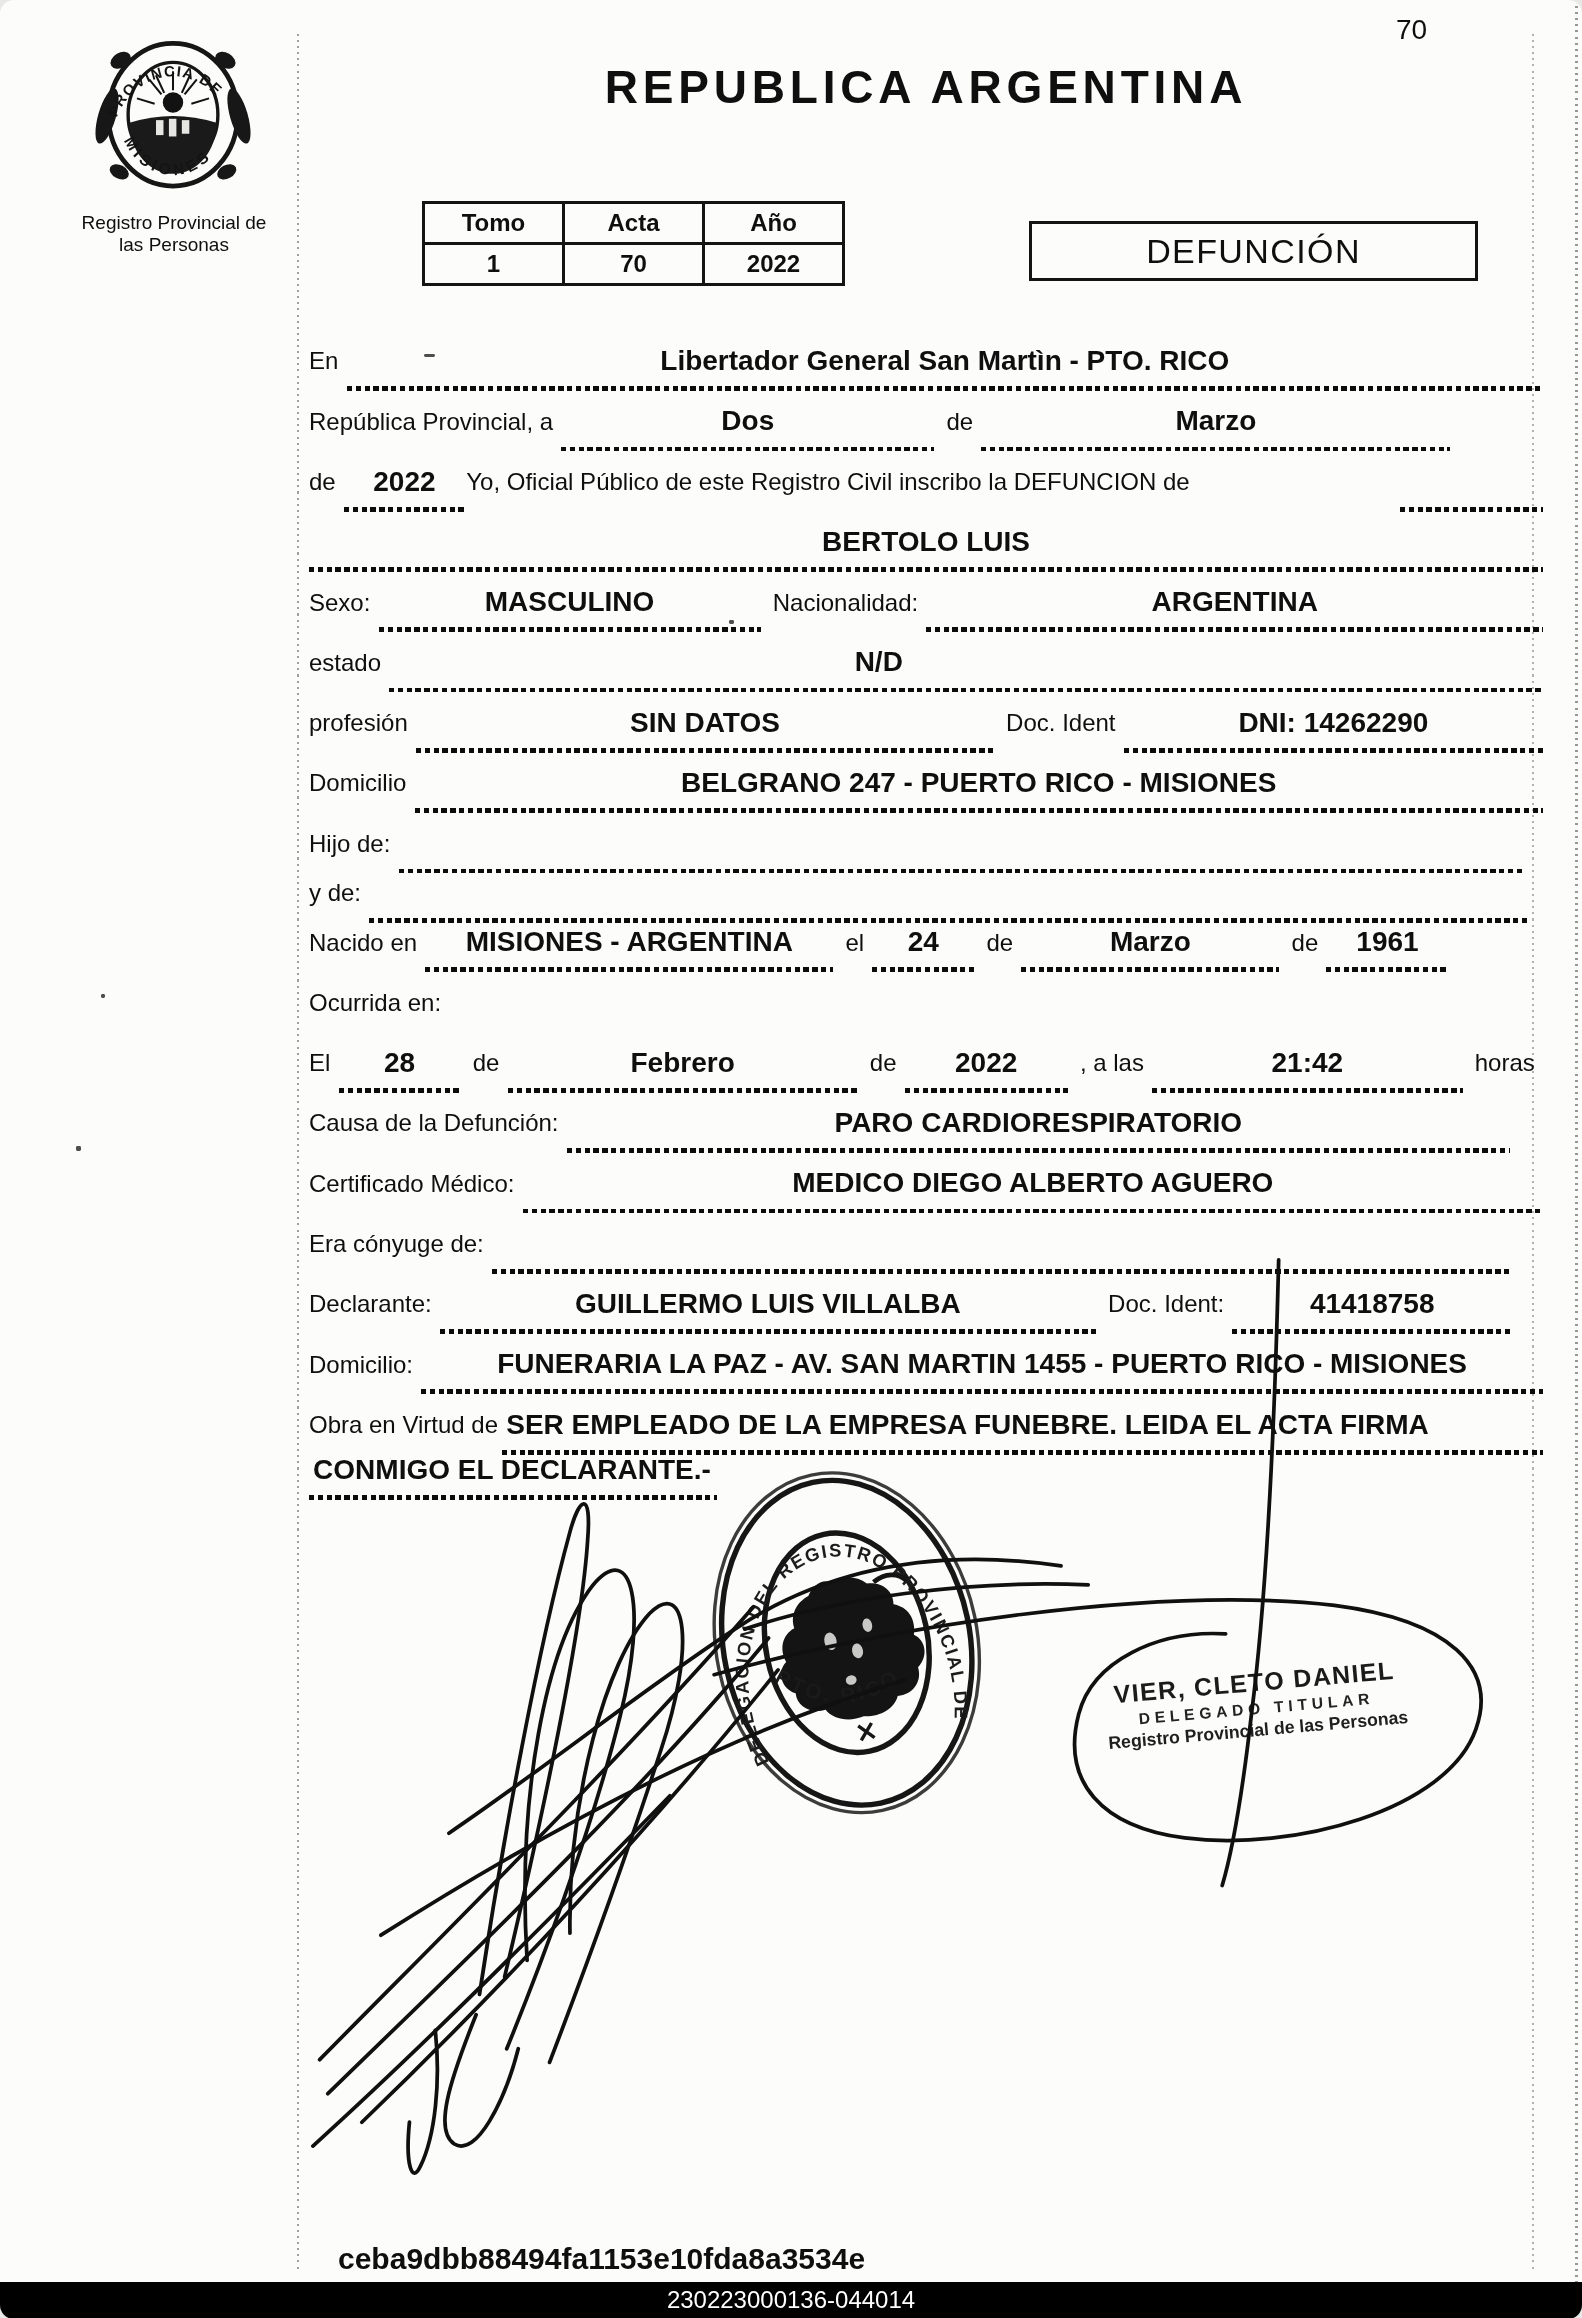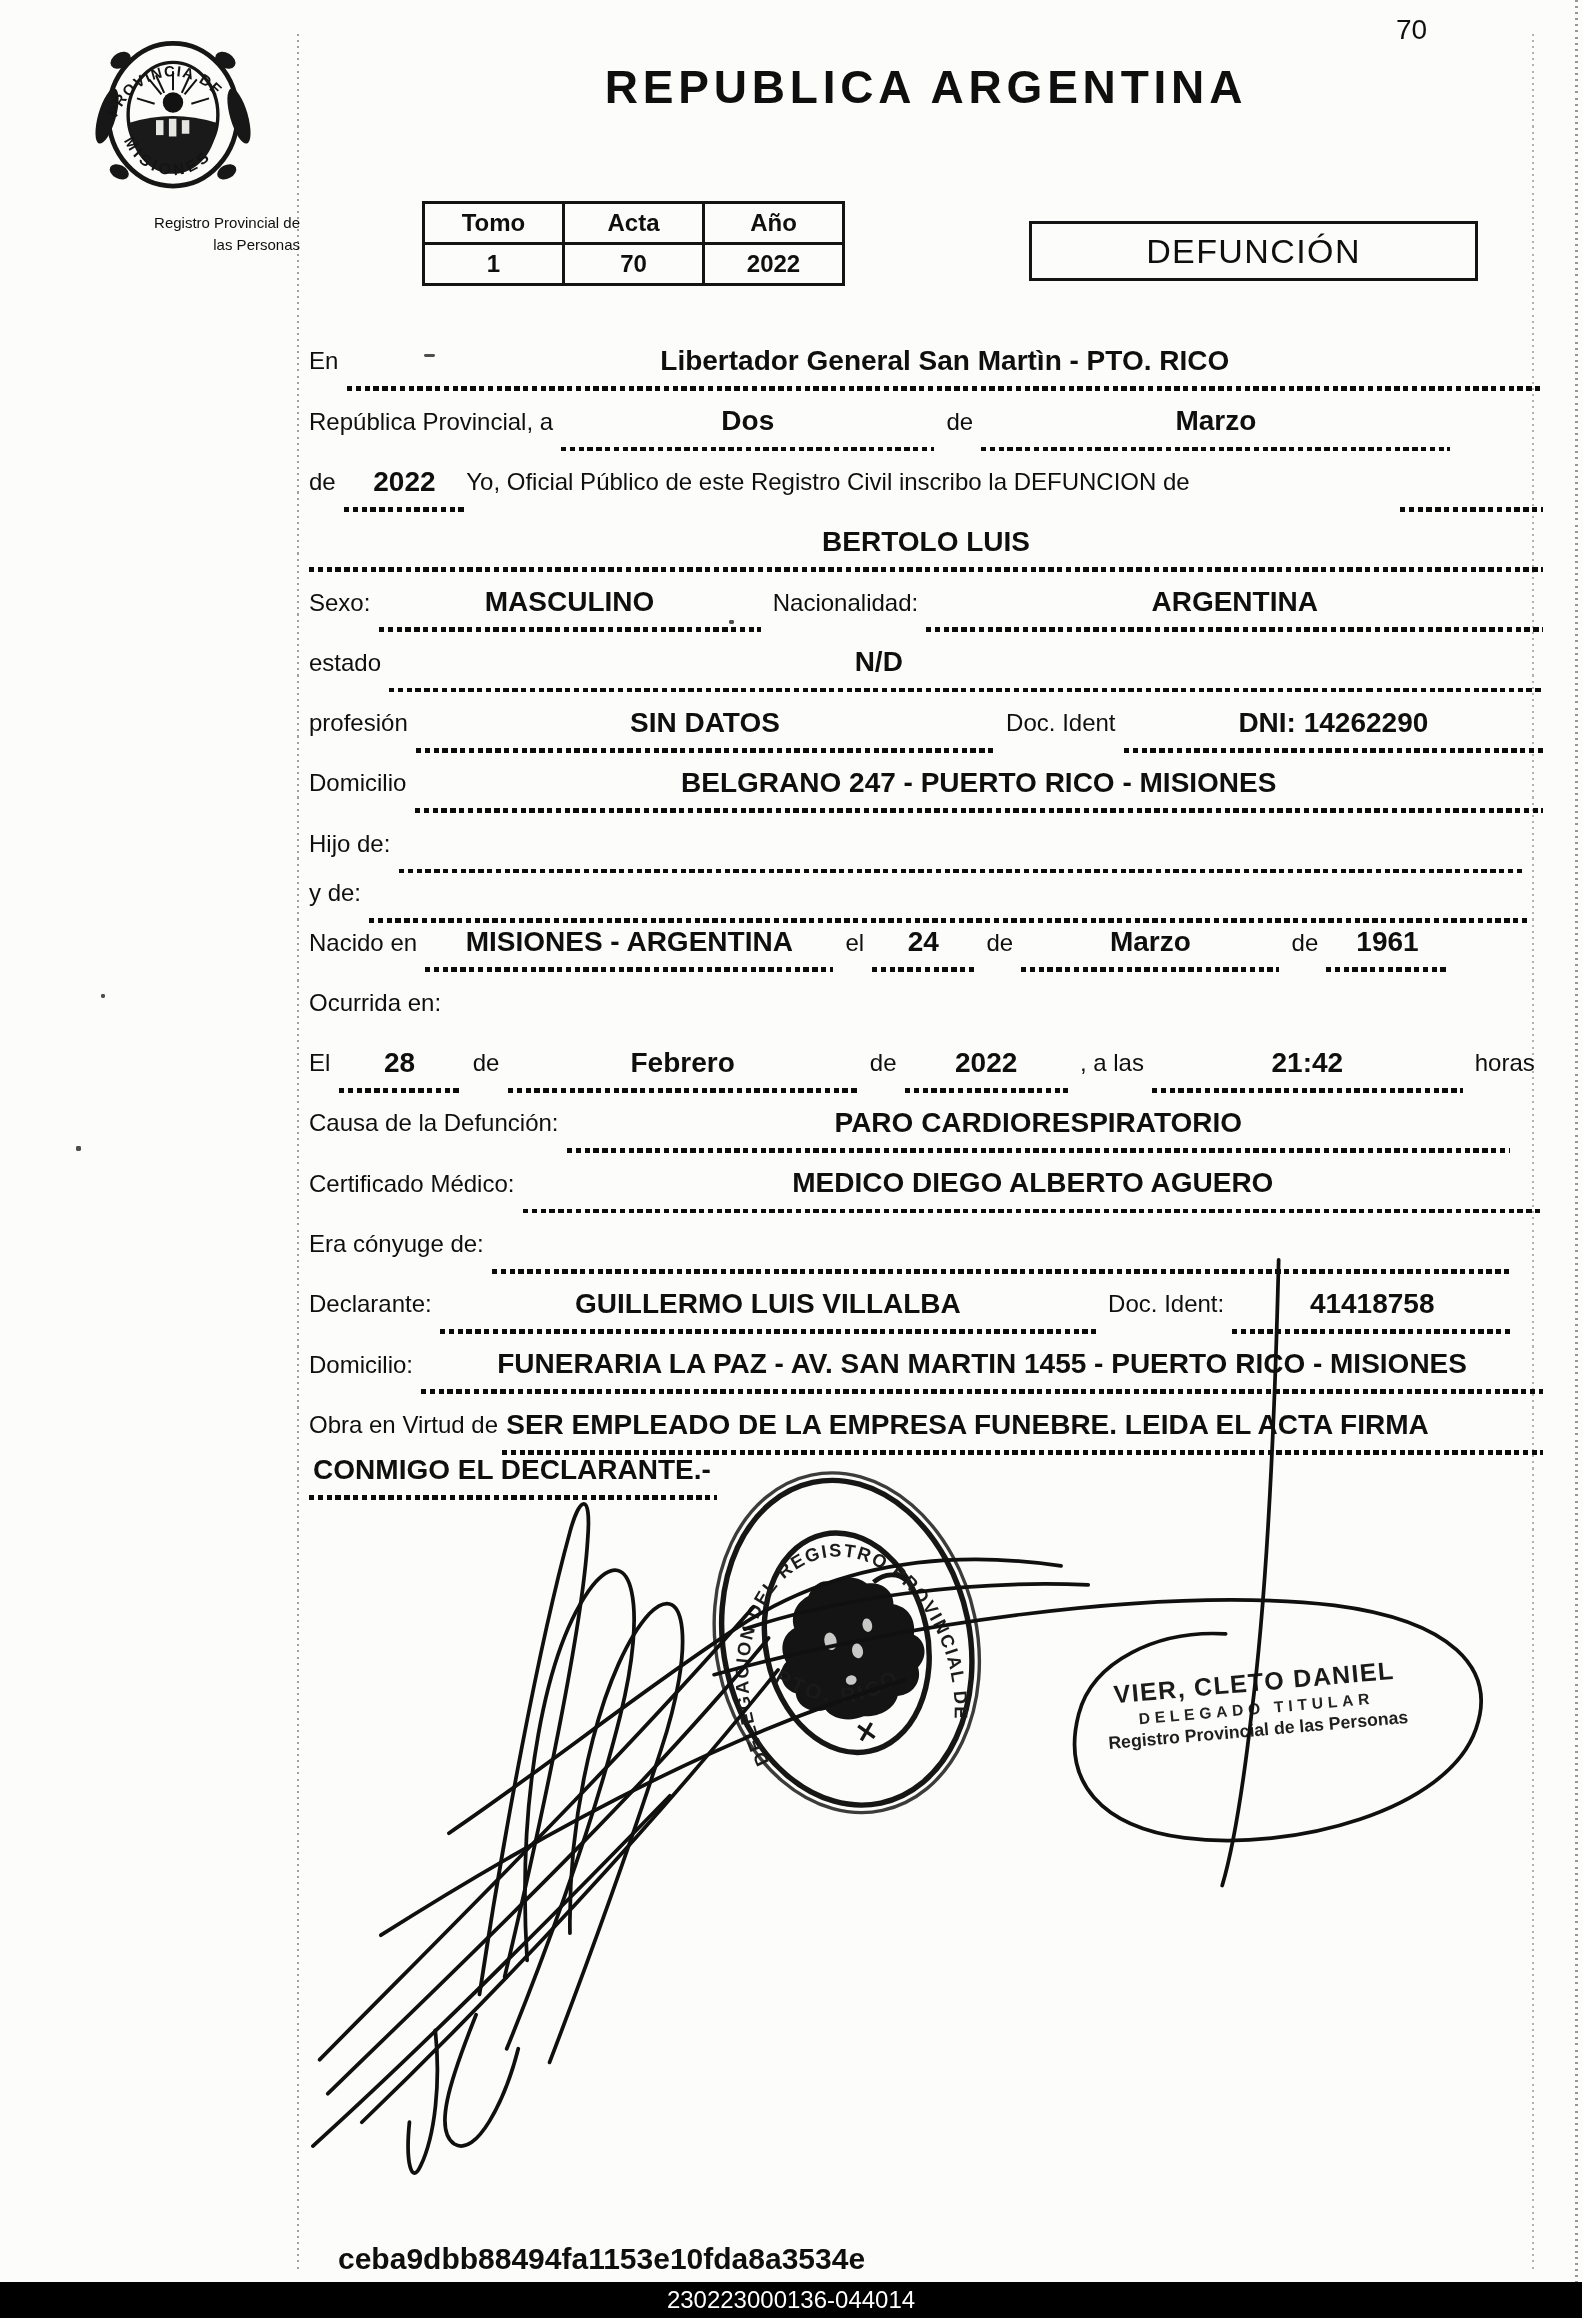--- a/index.html
+++ b/index.html
@@ -1,27 +1,27 @@
 <!DOCTYPE html>
 <html style="font-size:11px"><head>
 <meta charset="utf-8">
 <style>
   html,body{margin:0;padding:0;background:#e8e8e6;}
   #page{
     position:relative;width:1582px;height:2319px;background:#fcfcfa;
-    font-family:"Liberation Sans",sans-serif;color:#0f0f0f;overflow:hidden;
+    font-family:"Liberation Sans",sans-serif;color:#0f0f0f;overflow:hidden;border-radius:14px;
   }
   
   .vdots{position:absolute;top:34px;bottom:48px;width:2px;
     background:repeating-linear-gradient(180deg,#444 0 2px,transparent 2px 6.1px);opacity:.5;}
   
   .pagenum{position:absolute;left:1396px;top:13.6px;font-size:28px;}
   .seal-wrap{position:absolute;left:88px;top:33px;width:170px;}
-  .org-caption{position:absolute;left:48px;top:212px;width:252px;text-align:right;
-    font-size:15px;line-height:22.4px;}
+  .org-caption{position:absolute;left:48px;top:212px;width:252px;text-align:center;
+    font-size:19px;line-height:22.4px;}
   .doc-title{position:absolute;left:309px;top:60px;width:1234px;text-align:center;
     font-size:46px;font-weight:700;letter-spacing:4.8px;}
   table.rec{position:absolute;left:422px;top:201px;border-collapse:collapse;}
   table.rec td{border:3.4px solid #141414;width:137px;height:38px;text-align:center;
     font-size:24px;padding:0;font-weight:bold;}
   .type-box{position:absolute;left:1009px;top:221px;width:443px;height:54px;
     border:3.4px solid #141414;display:flex;align-items:center;justify-content:center;
     font-size:34px;letter-spacing:1.4px;margin-left:20px;}
   
   .form{position:absolute;left:309px;top:347px;width:1234px;}

